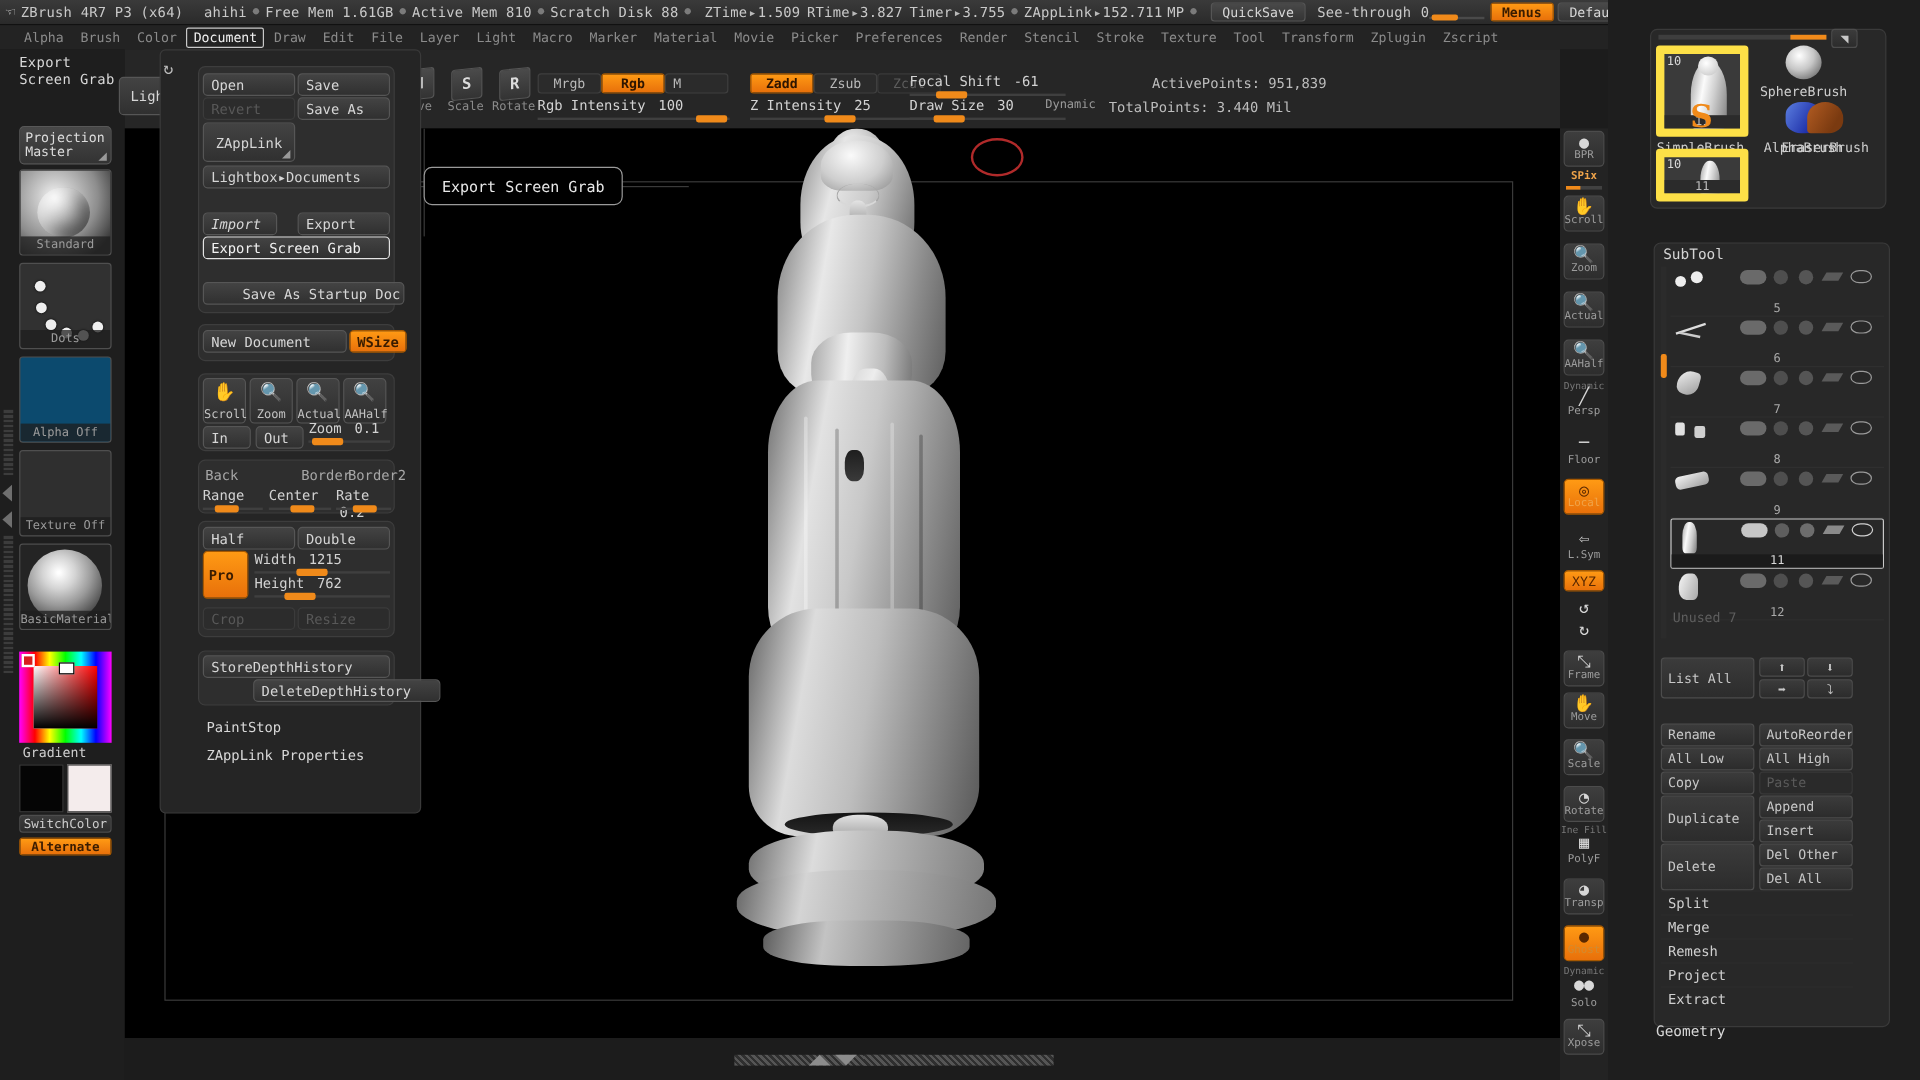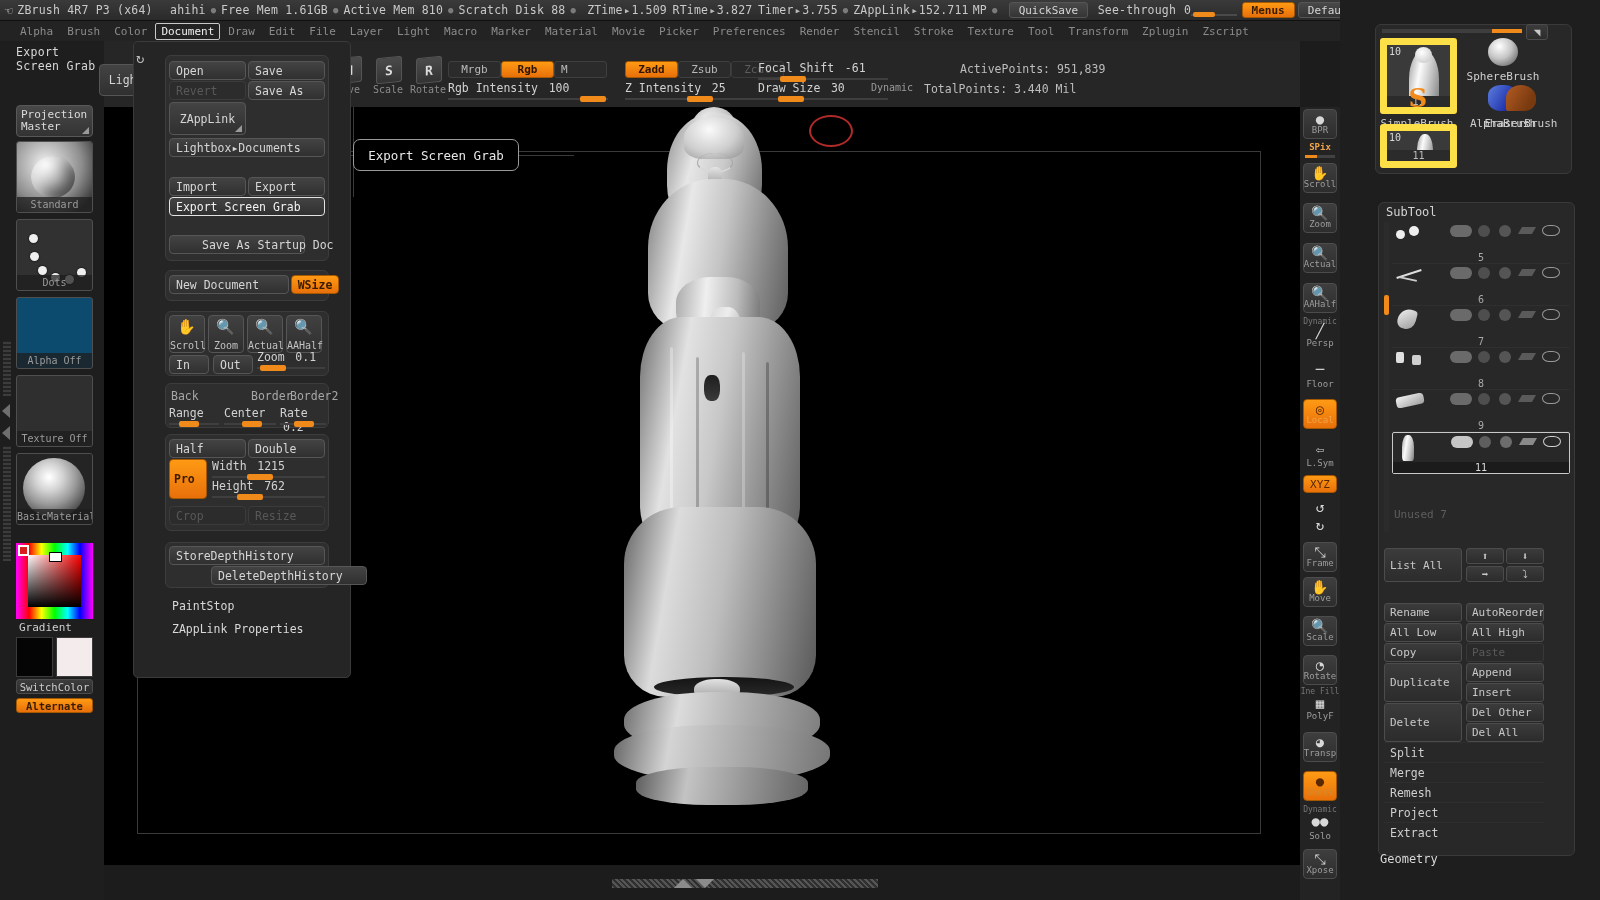--- a/index.html
+++ b/index.html
@@ -501,24 +501,24 @@
   <div class="grp" style="left:31px; top:13px; width:164px; height:206px;"></div>
   <div class="mbtn" style="left:35px; top:19px; width:77px;">Open</div>
   <div class="mbtn" style="left:114px; top:19px; width:77px;">Save</div>
   <div class="mbtn dis" style="left:35px; top:39px; width:77px;">Revert</div>
   <div class="mbtn" style="left:114px; top:39px; width:77px;">Save As</div>
   <div class="mbtn" style="left:35px; top:60px; width:77px; height:33px; justify-content:center; padding-left:0;">
     <span>ZAppLink</span>
     <span class="corner"></span>
   </div>
   <div class="mbtn" style="left:35px; top:96px; width:156px;">Lightbox▸Documents</div>
-  <div class="mbtn" style="left:35px; top:135px; width:77px;">Import</div>
+  <div class="mbtn" style="left:35px; top:135px; width:62px;font-style:italic;">Import</div>
   <div class="mbtn" style="left:114px; top:135px; width:77px;">Export</div>
   <div class="mbtn hl" style="left:35px; top:155px; width:156px;">Export Screen Grab</div>
-  <div class="mbtn" style="left:35px; top:193px; width:136px;padding-left:32px;">Save As Startup Doc</div>
+  <div class="mbtn" style="left:35px; top:193px; width:168px;padding-left:32px;">Save As Startup Doc</div>
 
   <div class="grp" style="left:31px; top:228px; width:164px; height:31px;"></div>
   <div class="mbtn" style="left:35px; top:233px; width:120px;">New Document</div>
   <div class="mbtn orange" style="left:157px; top:233px; width:48px;">WSize</div>
 
   <div class="grp" style="left:31px; top:269px; width:164px; height:65px;"></div>
   <div class="micon" style="left:35px; top:273px;">
     <span class="gl">✋</span>
     <span class="cap">Scroll</span>
   </div>
@@ -834,20 +834,30 @@
          background:linear-grad(0deg,#fff,#aaa);"></div>
       <div style="position:absolute;left:9px;top:2px;width:12px;height:26px;
          background:linear-gradient(100deg,#a3a3a3,#fafafa 35%,#c9c9c9 65%,#7c7c7c); border-radius:45% 45% 18% 18%;"></div>
       <span style="position:absolute;left:58px;top:3px;width:22px;height:12px;border-radius:7px;background:#c6c6c6;"></span>
       <span style="position:absolute;left:86px;top:3px;width:12px;height:12px;border-radius:50%;background:#5e5e5e;"></span>
       <span style="position:absolute;left:107px;top:3px;width:12px;height:12px;border-radius:50%;background:#6d6d6d;"></span>
       <span style="position:absolute;left:128px;top:5px;width:14px;height:7px;background:#8a8a8a;transform:skewX(-30deg);"></span>
       <span style="position:absolute;left:150px;top:3px;width:18px;height:11px;border:1.5px solid #d0d0d0;border-radius:50%/60%;"></span>
       <div class="tnum">11</div>
     </div>
+    <div class="st-row" style="top:253px;">
+      <div class="st-ico" style="left:7px; top:3px; width:16px; height:22px;
+         background:linear-gradient(110deg,#f6f6f6,#a8a8a8); border-radius:50% 30% 25% 40%;"></div>
+      <span style="position:absolute;left:58px;top:3px;width:22px;height:12px;border-radius:7px;background:#6a6a6a;"></span>
+      <span style="position:absolute;left:86px;top:3px;width:12px;height:12px;border-radius:50%;background:#4e4e4e;"></span>
+      <span style="position:absolute;left:107px;top:3px;width:12px;height:12px;border-radius:50%;background:#555;"></span>
+      <span style="position:absolute;left:128px;top:5px;width:14px;height:7px;background:#5a5a5a;transform:skewX(-30deg);"></span>
+      <span style="position:absolute;left:150px;top:3px;width:18px;height:11px;border:1.5px solid #9a9a9a;border-radius:50%/60%;"></span>
+      <div class="tnum">12</div>
+    </div>
   </div>
   <div style="position:absolute; left:54px; top:508px; color:#5e5e5e; font-size:11px;">Unused 7</div>
 
   <div class="pbtn" style="left:44px; top:548px; width:78px; height:34px;">List All</div>
   <div class="pbtn ctr" style="left:126px; top:548px; width:38px; height:16px;">⬆</div>
   <div class="pbtn ctr" style="left:166px; top:548px; width:38px; height:16px;">⬇</div>
   <div class="pbtn ctr" style="left:126px; top:566px; width:38px; height:16px;">➡</div>
   <div class="pbtn ctr" style="left:166px; top:566px; width:38px; height:16px;">⤵</div>
 
   <div class="pbtn" style="left:44px; top:603px; width:78px;">Rename</div>

